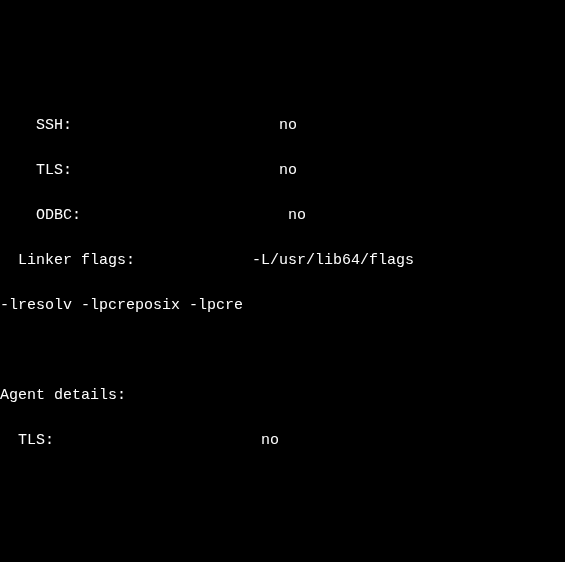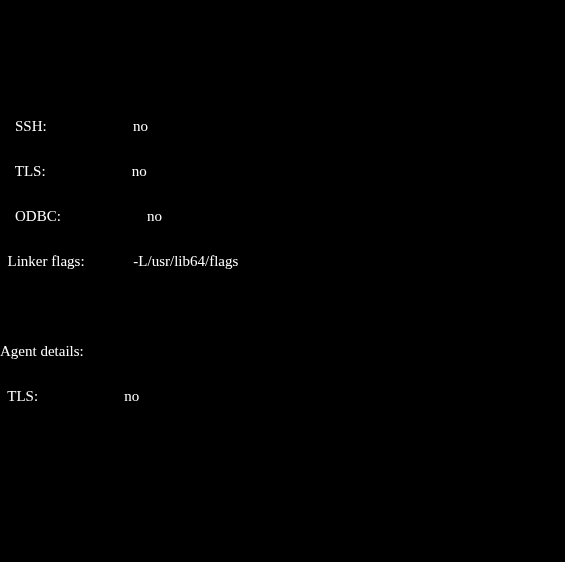--- a/index.html
+++ b/index.html
@@ -18,33 +18,33 @@
       overflow: hidden;
       padding: 0;
       white-space: pre;
     }
     .terminal {
       padding: 2px 0 0 0;
     }
     .line {
       white-space: pre;
       height: 22.5px;
-      font-family: Liberation Serif, serif;
     }
   </style>
 </head>
 <body>
 
 
 
 <div class="terminal">
 <div class="line">    SSH:                       no</div>
 <div class="line">    TLS:                       no</div>
 <div class="line">    ODBC:                       no</div>
 <div class="line">  Linker flags:             -L/usr/lib64/flags</div>
+<div class="line">-lresolv -lpcreposix -lpcre</div>
 <div class="line"> </div>
 <div class="line">Agent details:</div>
 <div class="line">  TLS:                       no</div>
 
 
 
 
 
 
 

